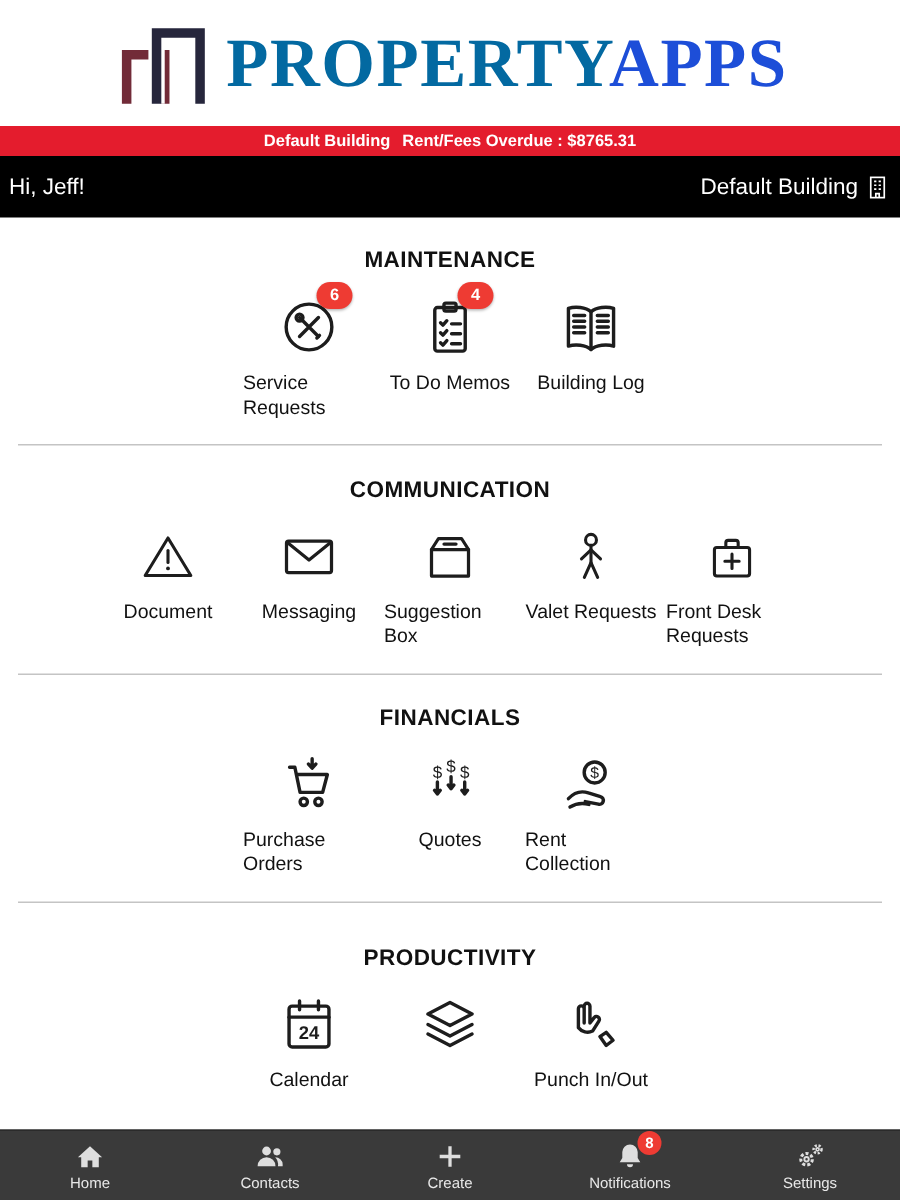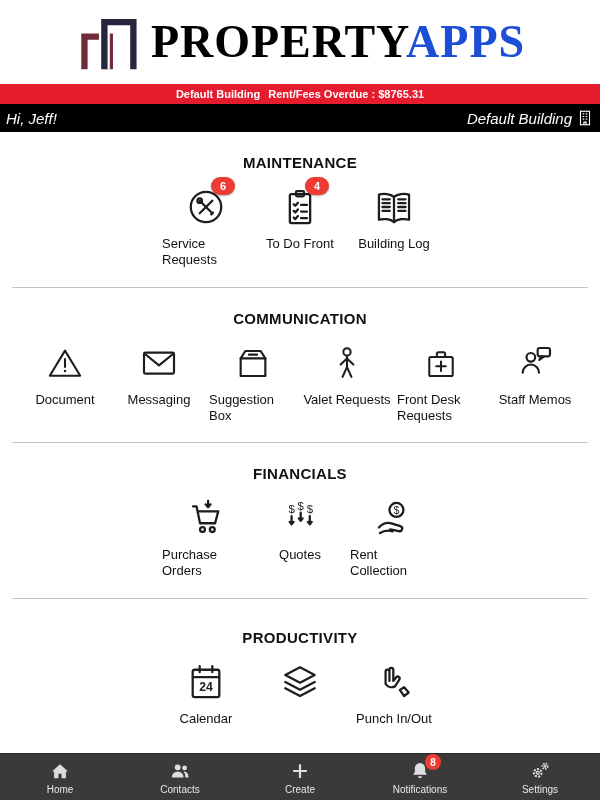--- a/index.html
+++ b/index.html
@@ -2,28 +2,28 @@
 <html style="--alert-red: #e41c2d; --badge-red: #ee3b33; --nav-bg: #3a3a3a;"><head>
 <meta charset="utf-8">
 <style>
   html,body{margin:0;padding:0;}
   body{width:600px;height:800px;background:#fff;font-family:"Liberation Sans",sans-serif;overflow:hidden;}
   .app{width:600px;height:800px;display:flex;flex-direction:column;}
 
   
   .logo-bar{height:84px;display:flex;align-items:center;justify-content:center;gap:10px;background:#fff;}
   .logo-text{font-family:"Liberation Serif",serif;font-weight:700;font-size:46px;letter-spacing:1px;line-height:1;}
-  .logo-text .lp{color:#000000;}
+  .logo-text .lp{color:#0369a1;}
   .logo-text .la{color:#1d4ed8;}
 
   
   .alert-banner{height:20px;background:var(--alert-red,#e41c2d);color:#fff;display:flex;align-items:center;justify-content:center;gap:8px;font-size:11px;font-weight:bold;}
 
   
-  .top-bar{height:28px;background:#000;color:#fff;display:flex;align-items:center;justify-content:space-between;padding:0 6px;font-size:15px;font-style:italic;}
+  .top-bar{height:41px;background:#000;color:#fff;display:flex;align-items:center;justify-content:space-between;padding:0 6px;font-size:15px;}
   .building-select{display:flex;align-items:center;gap:4px;}
 
   
   main{flex:1;display:flex;flex-direction:column;}
   section{flex:1;display:flex;flex-direction:column;align-items:center;justify-content:center;margin:0 12px;border-bottom:1px solid #c4c4c4;}
   section:last-child{border-bottom:none;}
   .sec-title{font-size:15px;font-weight:bold;color:#111;margin:4px 0 14px 0;letter-spacing:.3px;}
   .grid-row{display:flex;justify-content:center;align-items:flex-start;gap:6px;}
   .grid-item{width:88px;display:flex;flex-direction:column;align-items:center;cursor:pointer;}
   .icon-wrap{position:relative;width:46px;height:44px;display:flex;align-items:center;justify-content:center;}
@@ -90,21 +90,21 @@
         <div class="grid-item">
           <div class="icon-wrap">
             <svg class="ic" width="42" height="42" viewBox="0 0 24 24">
               <rect x="6.2" y="4.6" width="11.6" height="16.6" rx="1"></rect>
               <rect x="9.7" y="2.9" width="4.6" height="3" rx="0.7"></rect>
               <path d="M8.4 10.4 l0.9 0.9 1.5-1.7 M8.4 14.2 l0.9 0.9 1.5-1.7 M8.4 18 l0.9 0.9 1.5-1.7"></path>
               <path d="M12.6 10.8 h3.4 M12.6 14.6 h3.4 M12.6 18.4 h3.4"></path>
             </svg>
             <span class="badge">4</span>
           </div>
-          <span class="g-label">To Do Front</span>
+          <span class="g-label">To Do Memos</span>
         </div>
         <div class="grid-item">
           <div class="icon-wrap">
             <svg class="ic" width="46" height="42" viewBox="0 0 26 24">
               <path d="M13 6.2 C11 4.4 7 4.1 4.4 4.9 V19.3 c2.6-.8 6.6-.5 8.6 1.3 2-1.8 6-2.1 8.6-1.3 V4.9 C19 4.1 15 4.4 13 6.2 Z"></path>
               <path d="M13 6.2 V20.6"></path>
               <path d="M6.4 7.6 h4.2 M6.4 9.8 h4.2 M6.4 12 h4.2 M6.4 14.2 h4.2 M15.4 7.6 h4.2 M15.4 9.8 h4.2 M15.4 12 h4.2 M15.4 14.2 h4.2"></path>
             </svg>
           </div>
           <span class="g-label">Building Log</span>
@@ -157,31 +157,20 @@
         </div>
         <div class="grid-item">
           <div class="icon-wrap">
             <svg class="ic" width="38" height="38" viewBox="0 0 24 24">
               <rect x="4.6" y="8.2" width="14.8" height="12" rx="1"></rect>
               <path d="M9.4 8.2 V6.2 a1 1 0 0 1 1-1 h3.2 a1 1 0 0 1 1 1 V8.2"></path>
               <path d="M12 11 v6 M9 14 h6"></path>
             </svg>
           </div>
           <span class="g-label">Front Desk Requests</span>
-        </div>
-        <div class="grid-item">
-          <div class="icon-wrap">
-            <svg class="ic" width="40" height="40" viewBox="0 0 24 24">
-              <circle cx="9.5" cy="8.6" r="2.6"></circle>
-              <path d="M4.6 17.8 a4.9 4.9 0 0 1 9.8 0"></path>
-              <rect x="13.6" y="3" width="7.4" height="5" rx="1.2"></rect>
-              <path d="M15.8 8 l-1.2 2.2 2.8-2.2"></path>
-            </svg>
-          </div>
-          <span class="g-label">Staff Memos</span>
         </div>
       </div>
     </section>
 
     <section>
       <h2 class="sec-title">FINANCIALS</h2>
       <div class="grid-row">
         <div class="grid-item">
           <div class="icon-wrap">
             <svg class="ic" width="42" height="42" viewBox="0 0 24 24">

